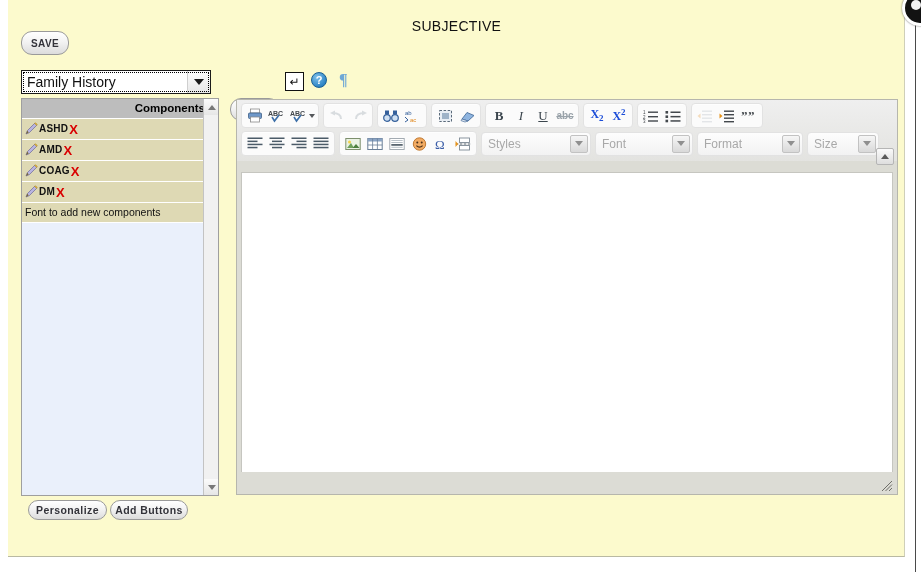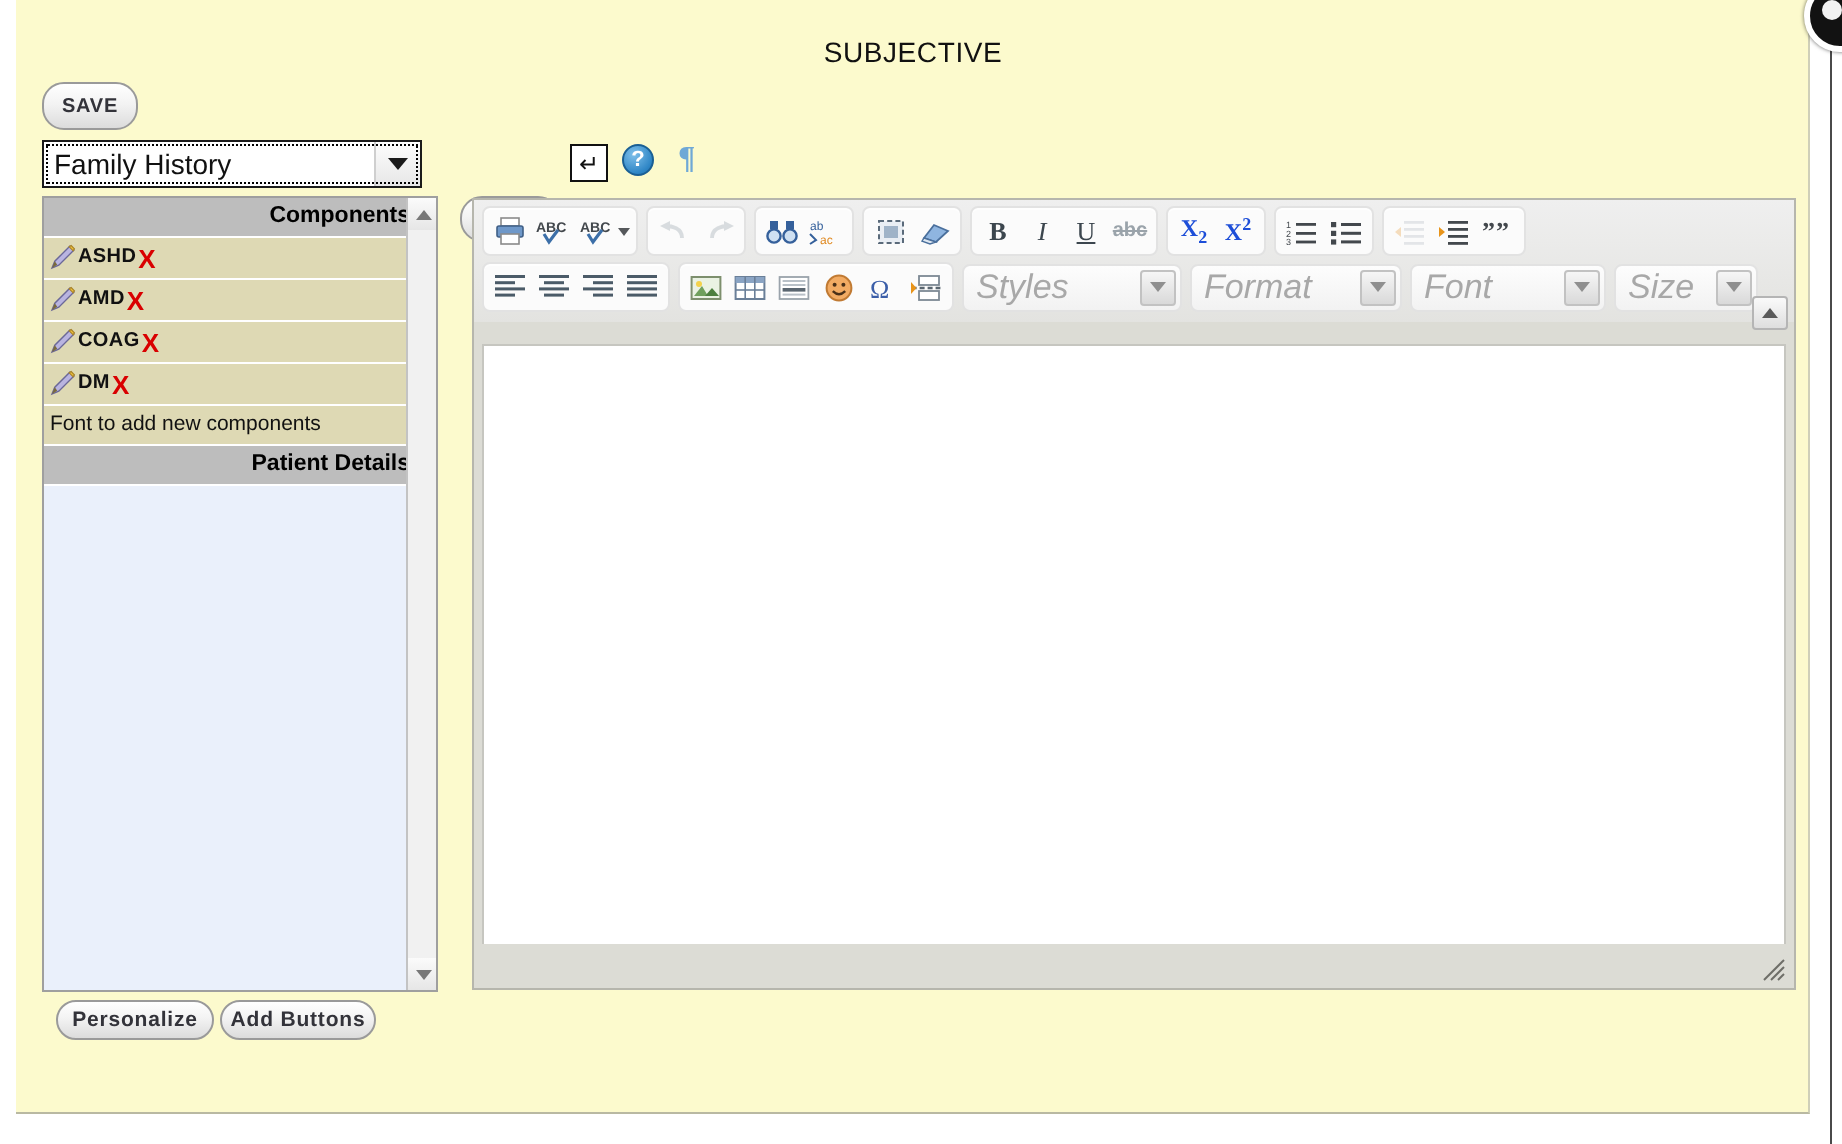--- a/index.html
+++ b/index.html
@@ -52,21 +52,21 @@
     border: 1px solid #9a9a9a;
     border-radius: 11px;
     color: #33333a;
     font-size: 10px; font-weight: bold;
     letter-spacing: .4px;
     box-sizing: border-box;
     cursor: pointer;
     user-select:none;
   }
   .save-btn {
-    position:absolute; left:13px; top:41px; width:48px; height:24px;
+    position:absolute; left:13px; top:31px; width:48px; height:24px;
     font-size:10px;
   }
 
   
   .sel-wrap {
     position:absolute; left:13px; top:70px; width:190px; height:24px;
     background:#fff;
     border:1px solid #1b1b1b;
     outline: 1px dotted #000;
     outline-offset: -3px;
@@ -225,21 +225,21 @@
     border-top:4px solid #55585b; margin-left:1px;
   }
 
   .combo{
     display:flex;align-items:center;
     background: linear-gradient(to bottom,#fdfdfd,#f2f2f2);
     border:1px solid #e2e2e2; border-radius:4px;
     height:22px; padding:0 2px 0 6px; cursor:pointer;
   }
   .combo .lbl{
-    font-style:italic; font-size:17px; color:#a8a8a8; white-space:nowrap;
+    font-size:12px; color:#a8a8a8; white-space:nowrap;
     flex:1;
   }
   .combo .cbox{
     width:16px;height:16px;margin-left:4px;
     background: linear-gradient(to bottom,#f6f6f6,#d9d9d9);
     border:1px solid #c2c2c2; border-radius:2px;
     display:flex;align-items:center;justify-content:center;
   }
   .cb-tri{width:0;height:0;border-left:4px solid transparent;border-right:4px solid transparent;border-top:5px solid #8f8f8f}
   .c-styles{width:100px}
@@ -357,21 +357,20 @@
               <polygon points="10.6,1.4 12.6,3.4 13.2,2.4 11.6,0.8" fill="#f0c23a" stroke="#a8842a" stroke-width=".6"></polygon>
               <polygon points="2,12 3.4,8.6 4.6,10.4" fill="#7a6a3a"></polygon>
             </svg>
           </span>
           <span class="comp-label">DM</span>
           <span class="xdel">X</span>
         </div>
 
         <div class="addnew">Font to add new components</div>
 
-        <div class="grp-head">Patient Details</div>
 
         <div class="blue-body"></div>
       </div>
 
       <div class="pscroll">
         <div class="ar top">
             <span class="tri-up"></span>
           </div>
         <div class="ar bot">
             <span class="tri-dn"></span>
@@ -621,28 +620,28 @@
               </svg>
             </div>
           </div>
 
           <div class="combo c-styles">
             <span class="lbl">Styles</span>
             <span class="cbox">
                 <span class="cb-tri"></span>
               </span>
           </div>
-          <div class="combo c-format">
-            <span class="lbl">Format</span>
+          <div class="combo c-font">
+            <span class="lbl">Font</span>
             <span class="cbox">
                 <span class="cb-tri"></span>
               </span>
           </div>
-          <div class="combo c-font">
-            <span class="lbl">Font</span>
+          <div class="combo c-format">
+            <span class="lbl">Format</span>
             <span class="cbox">
                 <span class="cb-tri"></span>
               </span>
           </div>
           <div class="combo c-size">
             <span class="lbl">Size</span>
             <span class="cbox">
                 <span class="cb-tri"></span>
               </span>
           </div>

